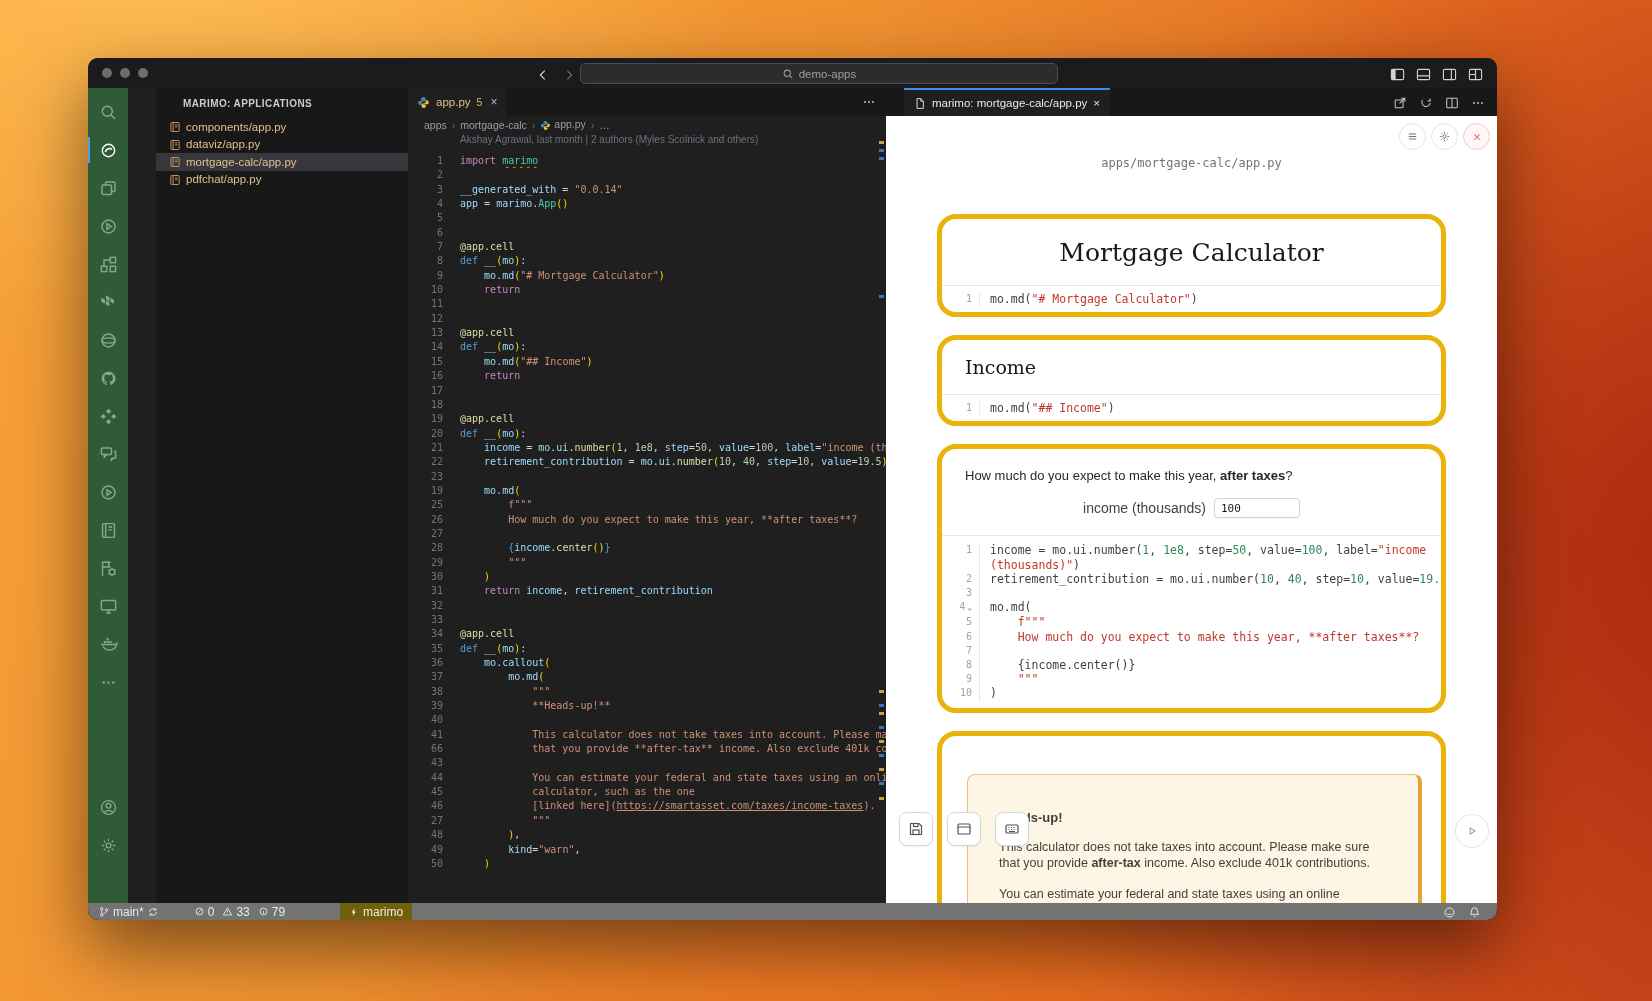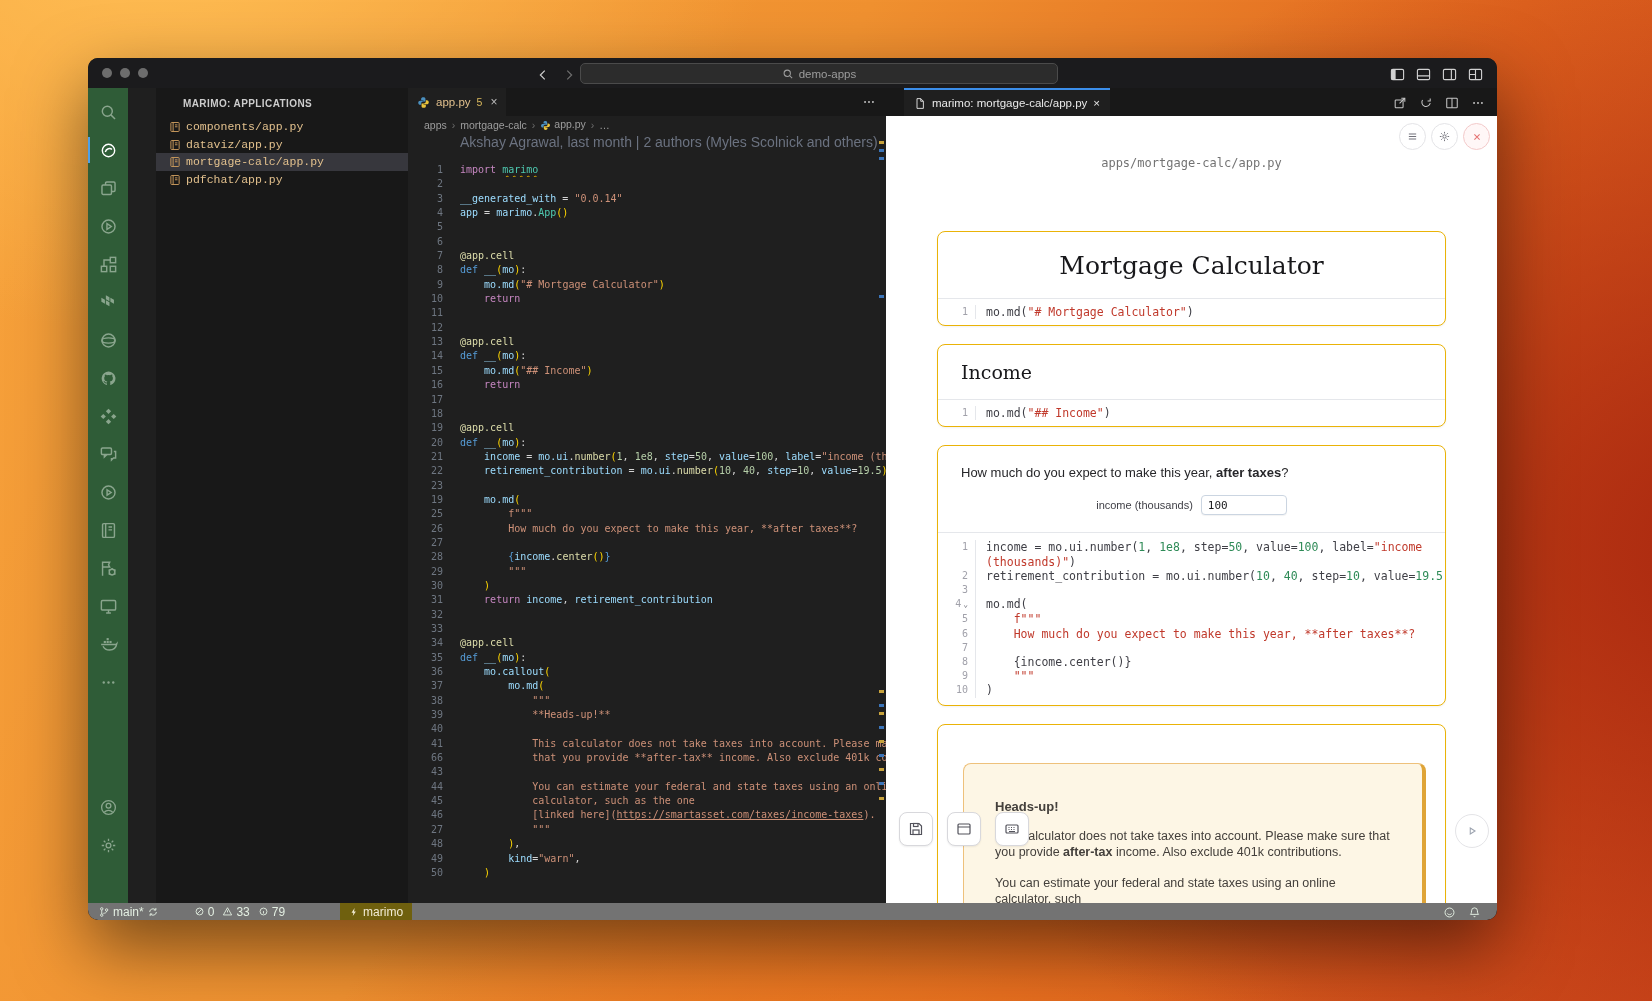--- a/index.html
+++ b/index.html
@@ -34,35 +34,35 @@
   .ab-bottom{position:absolute;left:0;right:0;top:700px;}
   .ab-bottom .ab-item{height:38px;}
   
   .sidebar{position:absolute;left:40px;top:0;width:280px;bottom:0;background:#181818;border-right:3px solid #fde047;margin-left:28px;}
   .sb-head{height:30px;display:flex;align-items:center;padding:0 10px 0 27px;color:#cccccc;
     font-size:10px;font-weight:700;letter-spacing:.4px;}
   .sb-head .sp{flex:1;}
   .sb-item{height:17.5px;display:flex;align-items:center;padding:0 12px;font-size:11.5px;color:#e2c08d;cursor:pointer;}
   .sb-item.sel{background:#37373d;}
   .sb-item .bi{color:#c5975c;margin-right:5px;margin-left:1px;flex:none;}
-  .sb-item .lbl{flex:1;white-space:nowrap;overflow:hidden;font-family:Liberation Mono, monospace;}
+  .sb-item .lbl{flex:1;white-space:nowrap;overflow:hidden;}
   .sb-item .cnt{color:#d9b36a;font-size:10.5px;}
   
   .group1{position:absolute;left:320px;top:0;width:478px;bottom:0;background:#1f1f1f;}
   .tabs{position:absolute;left:0;top:0;right:0;height:28px;background:#181818;display:flex;}
   .tab{height:28px;display:flex;align-items:center;padding:0 9px;gap:6px;font-size:11.5px;}
   .tab.t-active{background:#1f1f1f;color:#e2c08d;}
   .tab .badge{color:#d9b85c;font-size:10.5px;}
   .tab .x{color:#bbbbbb;font-size:12px;margin-left:2px;}
   .tab-actions{margin-left:auto;display:flex;align-items:center;color:#c5c5c5;padding-right:10px;}
   .crumbs{position:absolute;left:0;top:28px;right:0;height:17px;display:flex;align-items:center;
     padding-left:16px;gap:5px;font-size:10.5px;color:#9d9d9d;background:#1f1f1f;}
   .crumbs .sep{color:#6e6e6e;}
   .codearea{position:absolute;left:0;top:45px;right:0;bottom:0;overflow:hidden;}
-  .blame{height:12px;margin:1px 0 17px 52px;font-size:14px;color:#6b7280;white-space:nowrap;}
+  .blame{height:12px;margin:1px 0 8px 52px;font-size:10px;color:#6b7280;white-space:nowrap;}
   .cl{display:flex;height:14.35px;font-family:"DejaVu Sans Mono",monospace;font-size:10px;line-height:14.35px;}
   .ln{width:35px;text-align:right;color:#6e7681;flex:none;}
   .lc{padding-left:17px;white-space:pre;overflow:hidden;}
   .tk-w{color:#d4d4d4}.tk-kw{color:#c586c0}.tk-df{color:#569cd6}.tk-at{color:#dcdcaa}
   .tk-tv{color:#4ec9b0}.tk-vb{color:#9cdcfe}.tk-nm{color:#b5cea8}.tk-st{color:#ce9178}
   .tk-pr{color:#ffd700}.tk-br{color:#569cd6}
   .tk-lk{color:#ce9178;text-decoration:underline;}
   .tk-sq{color:#4ec9b0;text-decoration:underline wavy #d7a700 1px;text-underline-offset:2px;}
   .ruler{position:absolute;right:0;top:0;width:8px;bottom:0;}
   .mark{position:absolute;right:2px;width:5px;height:3px;}
@@ -74,35 +74,35 @@
     align-items:center;gap:6px;padding:0 10px;font-size:11.5px;color:#e9e9e9;}
   .g2-actions{margin-left:auto;display:flex;align-items:center;gap:12px;color:#c5c5c5;padding-right:12px;}
   .webview{position:absolute;left:0;top:28px;right:0;bottom:0;background:#ffffff;overflow:hidden;}
   .wv-controls{position:absolute;top:7px;right:7px;display:flex;gap:5px;}
   .wvc{width:25px;height:25px;border-radius:50%;border:1px solid #e4e4e7;background:#fff;display:flex;
     align-items:center;justify-content:center;color:#71717a;}
   .wvc.close{border-color:#f3caca;color:#e57373;background:#fff7f7;}
   .wv-path{position:absolute;top:40px;left:0;right:0;text-align:center;
     font-family:"DejaVu Sans Mono",monospace;font-size:12px;color:#737373;}
   .cards{position:absolute;left:51px;top:98px;width:509px;}
-  .card{background:#fff;border:1px solid #eab308;border-radius:8px;box-shadow:0 1px 2px rgba(0,0,0,.05);
-    margin-bottom:18px;overflow:hidden;margin-top:17px;}
+  .card{background:#fff;border:5px solid #eab308;border-radius:19px;box-shadow:0 1px 2px rgba(0,0,0,.05);
+    margin-bottom:18px;overflow:hidden;}
   .serif{font-family:"DejaVu Serif",serif;color:#18181b;font-weight:400;}
   .h-center{height:66px;display:flex;align-items:center;justify-content:center;font-size:25px;}
   .h-left{height:54px;display:flex;align-items:center;padding-left:23px;font-size:19px;}
   .wrow{display:flex;min-height:14.2px;font-family:"DejaVu Sans Mono",monospace;font-size:11.5px;line-height:14.2px;}
   .wln{width:30px;flex:none;text-align:right;color:#a1a1aa;font-size:10px;padding-right:7px;
     border-right:1px solid #e5e7eb;line-height:14.2px;}
   .wln .fold{font-size:8px;color:#71717a;margin-left:2px;}
   .wlc{padding-left:10px;white-space:pre;overflow:hidden;}
   .cm{color:#3f3f46}.cs{color:#c0392b}.cn{color:#2e8b57}
   .code-single{border-top:1px solid #e5e7eb;padding:6px 0;}
   .q{margin:19px 23px 0;font-size:13px;color:#27272a;}
   .inputrow{display:flex;align-items:center;justify-content:center;gap:8px;margin:15px 0 17px;}
-  .inputrow label{font-size:11px;color:#3f3f46;}
+  .inputrow label{font-size:14px;color:#3f3f46;}
   .inputrow input{width:72px;height:16px;border:1px solid #cbd5e1;border-radius:4px;
     font-family:"DejaVu Sans Mono",monospace;font-size:11px;color:#18181b;padding:1px 6px;box-shadow:0 1px 1px rgba(0,0,0,.05);}
   .codeblock{border-top:1px solid #e5e7eb;padding:7px 0;}
   .callout{margin:38px 19px 0 25px;background:#fdf6e5;border:1px solid #eec17b;border-right:4px solid #dfa437;
     border-radius:8px;padding:26px 31px;height:240px;}
   .callout h4{margin:9px 0 0;font-size:13px;color:#44403c;}
   .callout p{margin:14px 0 0;font-size:12.5px;line-height:1.32;color:#44403c;max-width:410px;}
   .fabs{position:absolute;left:13px;top:696px;display:flex;gap:14px;}
   .fab{width:32px;height:32px;border:1px solid #d8d8dc;border-radius:8px;background:#fff;display:flex;
     align-items:center;justify-content:center;color:#52525b;box-shadow:0 1px 2px rgba(0,0,0,.07);}

